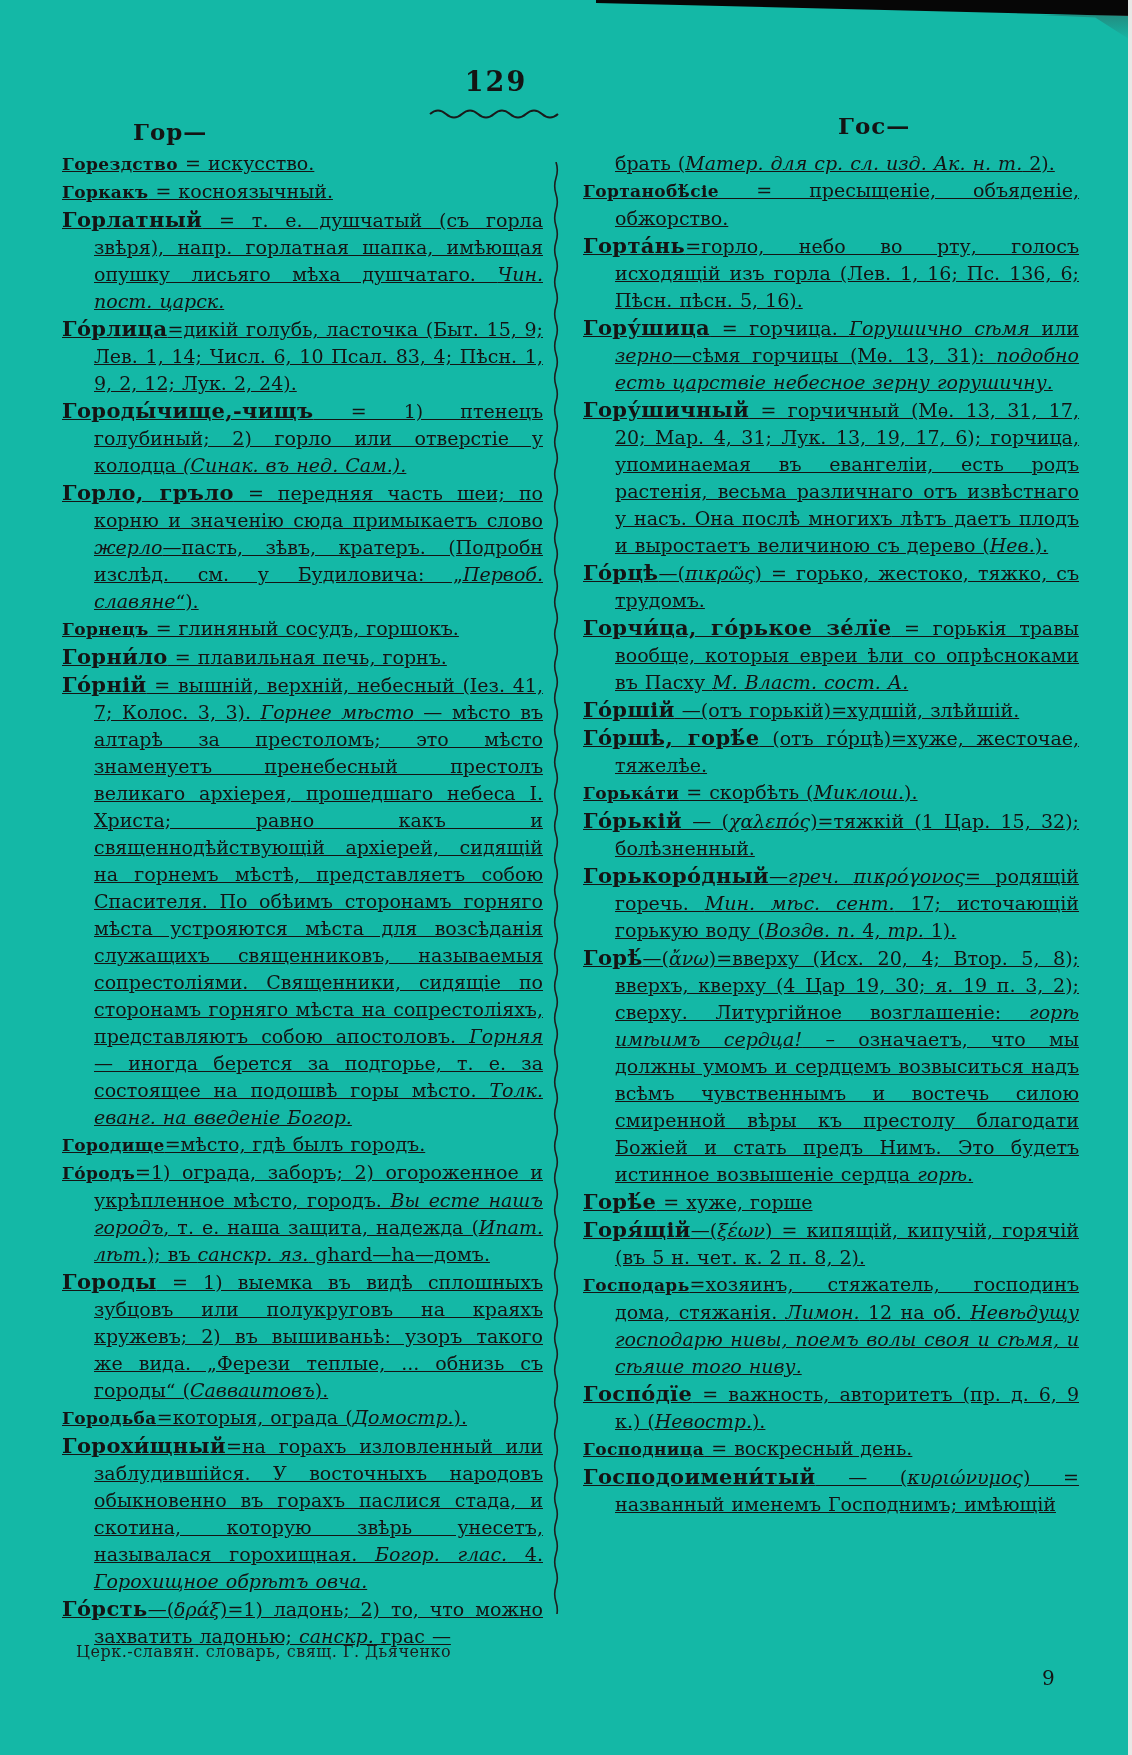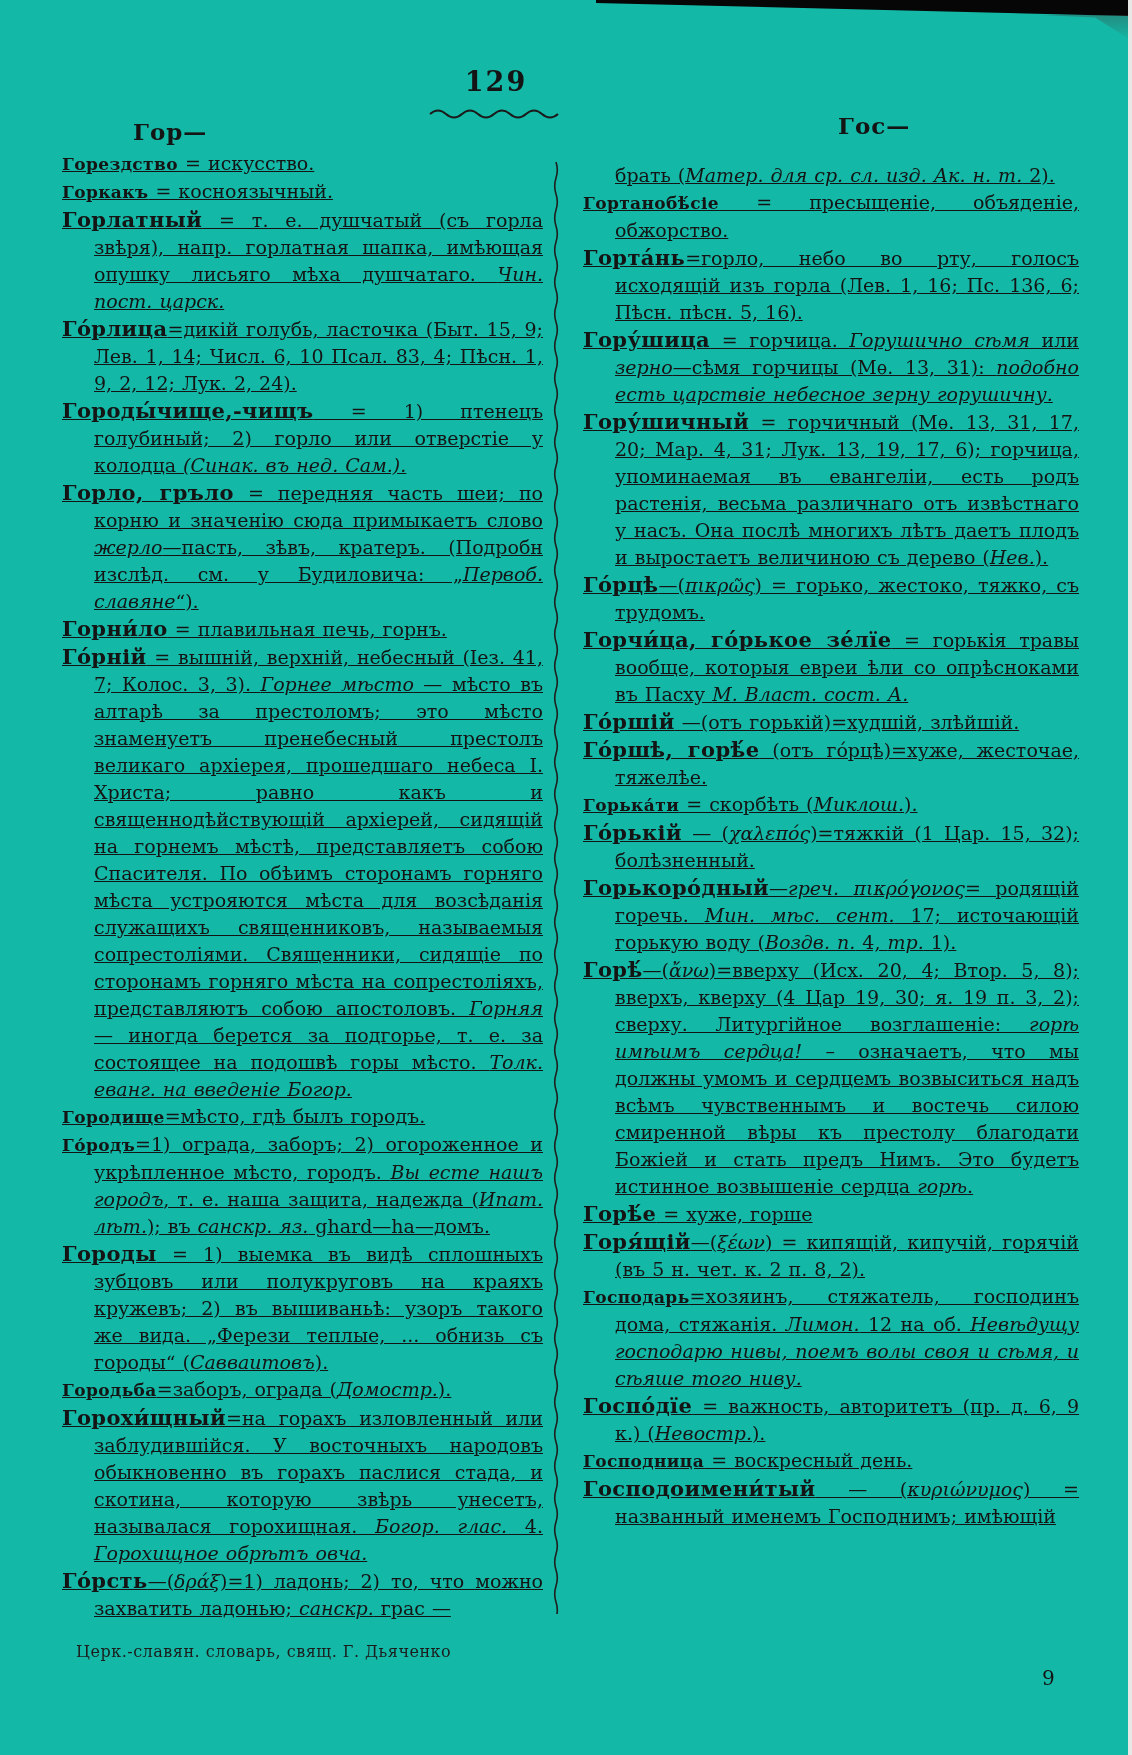--- a/index.html
+++ b/index.html
@@ -33,21 +33,21 @@
   .col-header.right{top:112px;left:806px;margin-left:32px;}
   .col{position:absolute;top:150px;text-decoration:underline;}
   #col-left{left:62px;width:481px;}
   #col-right{left:583px;width:496px;}
   .divider{position:absolute;top:162px;left:551px;}
   .entry{
     margin:0;padding-left:32px;text-indent:-32px;
     text-align:justify;font-size:19px;line-height:27px;
     word-spacing:1px;
   }
-  .entry.cont{text-indent:0;margin-top:12px;}
+  .entry.cont{text-indent:0;}
   .headword{font-weight:bold;letter-spacing:.4px;}
   .hw-lg{font-size:21px;}
   .hw-sm{font-size:17px;}
   .seg-i{font-style:italic;}
   .seg-g{font-style:italic;}
   .footer-caption{
     position:absolute;top:1642px;left:76px;
     font-size:16px;font-weight:normal;letter-spacing:.5px;color:#1c1c1c;
   }
   .signature-number{
@@ -71,26 +71,27 @@
   <div class="col-header left">Гор—</div>
   <div class="col-header right">Гос—</div>
 
   <div class="col" id="col-left">
       <p class="entry"><span class="headword hw-sm">Горездство</span><span> = искусство.</span></p>
       <p class="entry"><span class="headword hw-sm">Горкакъ</span><span> = косноязычный.</span></p>
       <p class="entry"><span class="headword hw-lg">Горлатный</span><span> = т. е. душчатый (съ горла звѣря), напр. горлатная шапка, имѣющая опушку лисьяго мѣха душчатаго. </span><span class="seg-i">Чин. пост. царск.</span></p>
       <p class="entry"><span class="headword hw-lg">Го́рлица</span><span>=дикій голубь, ласточка (Быт. 15, 9; Лев. 1, 14; Числ. 6, 10 Псал. 83, 4; Пѣсн. 1, 9, 2, 12; Лук. 2, 24).</span></p>
       <p class="entry"><span class="headword hw-lg">Городы́чище,-чищъ</span><span> = 1) птенецъ голубиный; 2) горло или отверстіе у колодца </span><span class="seg-i">(Синак. въ нед. Сам.).</span></p>
       <p class="entry"><span class="headword hw-lg">Горло, гръло</span><span> = передняя часть шеи; по корню и значенію сюда примыкаетъ слово </span><span class="seg-i">жерло</span><span>—пасть, зѣвъ, кратеръ. (Подробн изслѣд. см. у Будиловича: „</span><span class="seg-i">Первоб. славяне</span><span>“).</span></p>
+      <p class="entry"><span class="headword hw-sm">Горнецъ</span><span> = глиняный сосудъ, горшокъ.</span></p>
       <p class="entry"><span class="headword hw-lg">Горни́ло</span><span> = плавильная печь, горнъ.</span></p>
       <p class="entry"><span class="headword hw-lg">Го́рній</span><span> = вышній, верхній, небесный (Іез. 41, 7; Колос. 3, 3). </span><span class="seg-i">Горнее мѣсто</span><span> — мѣсто въ алтарѣ за престоломъ; это мѣсто знаменуетъ пренебесный престолъ великаго архіерея, прошедшаго небеса І. Христа; равно какъ и священнодѣйствующій архіерей, сидящій на горнемъ мѣстѣ, представляетъ собою Спасителя. По обѣимъ сторонамъ горняго мѣста устрояются мѣста для возсѣданія служащихъ священниковъ, называемыя сопрестоліями. Священники, сидящіе по сторонамъ горняго мѣста на сопрестоліяхъ, представляютъ собою апостоловъ. </span><span class="seg-i">Горняя</span><span> — иногда берется за подгорье, т. е. за состоящее на подошвѣ горы мѣсто. </span><span class="seg-i">Толк. еванг. на введеніе Богор.</span></p>
       <p class="entry"><span class="headword hw-sm">Городище</span><span>=мѣсто, гдѣ былъ городъ.</span></p>
       <p class="entry"><span class="headword hw-sm">Го́родъ</span><span>=1) ограда, заборъ; 2) огороженное и укрѣпленное мѣсто, городъ. </span><span class="seg-i">Вы есте нашъ городъ</span><span>, т. е. наша защита, надежда (</span><span class="seg-i">Ипат. лѣт.</span><span>); въ </span><span class="seg-i">санскр. яз.</span><span> ghard—ha—домъ.</span></p>
       <p class="entry"><span class="headword hw-lg">Городы</span><span> = 1) выемка въ видѣ сплошныхъ зубцовъ или полукруговъ на краяхъ кружевъ; 2) въ вышиваньѣ: узоръ такого же вида. „Ферези теплые, ... обнизь съ городы“ (</span><span class="seg-i">Савваитовъ</span><span>).</span></p>
-      <p class="entry"><span class="headword hw-sm">Городьба</span><span>=заборъ, ограда (</span><span class="seg-i">Домостр.</span><span>).</span></p>
+      <p class="entry"><span class="headword hw-sm">Городьба</span><span>=которыя, ограда (</span><span class="seg-i">Домостр.</span><span>).</span></p>
       <p class="entry"><span class="headword hw-lg">Горохи́щный</span><span>=на горахъ изловленный или заблудившійся. У восточныхъ народовъ обыкновенно въ горахъ паслися стада, и скотина, которую звѣрь унесетъ, называлася горохищная. </span><span class="seg-i">Богор. глас.</span><span> 4. </span><span class="seg-i">Горохищное обрѣтъ овча.</span></p>
       <p class="entry"><span class="headword hw-lg">Го́рсть</span><span>—(</span><span class="seg-g">δράξ</span><span>)=1) ладонь; 2) то, что можно захватить ладонью; </span><span class="seg-i">санскр.</span><span> грас —</span></p>
     </div>
 
   <svg class="divider" width="10" height="1452" viewBox="0 0 10 1452">
     <path id="divider-path" d="M5 0 q2.6 8 0 16 q-2.6 8 0 16 q2.6 8 0 16 q-2.6 8 0 16 q2.6 8 0 16 q-2.6 8 0 16 q2.6 8 0 16 q-2.6 8 0 16 q2.6 8 0 16 q-2.6 8 0 16 q2.6 8 0 16 q-2.6 8 0 16 q2.6 8 0 16 q-2.6 8 0 16 q2.6 8 0 16 q-2.6 8 0 16 q2.6 8 0 16 q-2.6 8 0 16 q2.6 8 0 16 q-2.6 8 0 16 q2.6 8 0 16 q-2.6 8 0 16 q2.6 8 0 16 q-2.6 8 0 16 q2.6 8 0 16 q-2.6 8 0 16 q2.6 8 0 16 q-2.6 8 0 16 q2.6 8 0 16 q-2.6 8 0 16 q2.6 8 0 16 q-2.6 8 0 16 q2.6 8 0 16 q-2.6 8 0 16 q2.6 8 0 16 q-2.6 8 0 16 q2.6 8 0 16 q-2.6 8 0 16 q2.6 8 0 16 q-2.6 8 0 16 q2.6 8 0 16 q-2.6 8 0 16 q2.6 8 0 16 q-2.6 8 0 16 q2.6 8 0 16 q-2.6 8 0 16 q2.6 8 0 16 q-2.6 8 0 16 q2.6 8 0 16 q-2.6 8 0 16 q2.6 8 0 16 q-2.6 8 0 16 q2.6 8 0 16 q-2.6 8 0 16 q2.6 8 0 16 q-2.6 8 0 16 q2.6 8 0 16 q-2.6 8 0 16 q2.6 8 0 16 q-2.6 8 0 16 q2.6 8 0 16 q-2.6 8 0 16 q2.6 8 0 16 q-2.6 8 0 16 q2.6 8 0 16 q-2.6 8 0 16 q2.6 8 0 16 q-2.6 8 0 16 q2.6 8 0 16 q-2.6 8 0 16 q2.6 8 0 16 q-2.6 8 0 16 q2.6 8 0 16 q-2.6 8 0 16 q2.6 8 0 16 q-2.6 8 0 16 q2.6 8 0 16 q-2.6 8 0 16 q2.6 8 0 16 q-2.6 8 0 16 q2.6 8 0 16 q-2.6 8 0 16 q2.6 8 0 16 q-2.6 8 0 16 q2.6 8 0 16 q-2.6 8 0 16 q2.6 8 0 16 q-2.6 8 0 16 q2.6 8 0 16 q-2.6 8 0 16 q2.6 8 0 16" fill="none" stroke="#1e1e1e" stroke-width="1.6"></path>
   </svg>
 
   <div class="col" id="col-right">
       <p class="entry cont"><span>брать (</span><span class="seg-i">Матер. для ср. сл. изд. Ак. н. т.</span><span> 2).</span></p>

